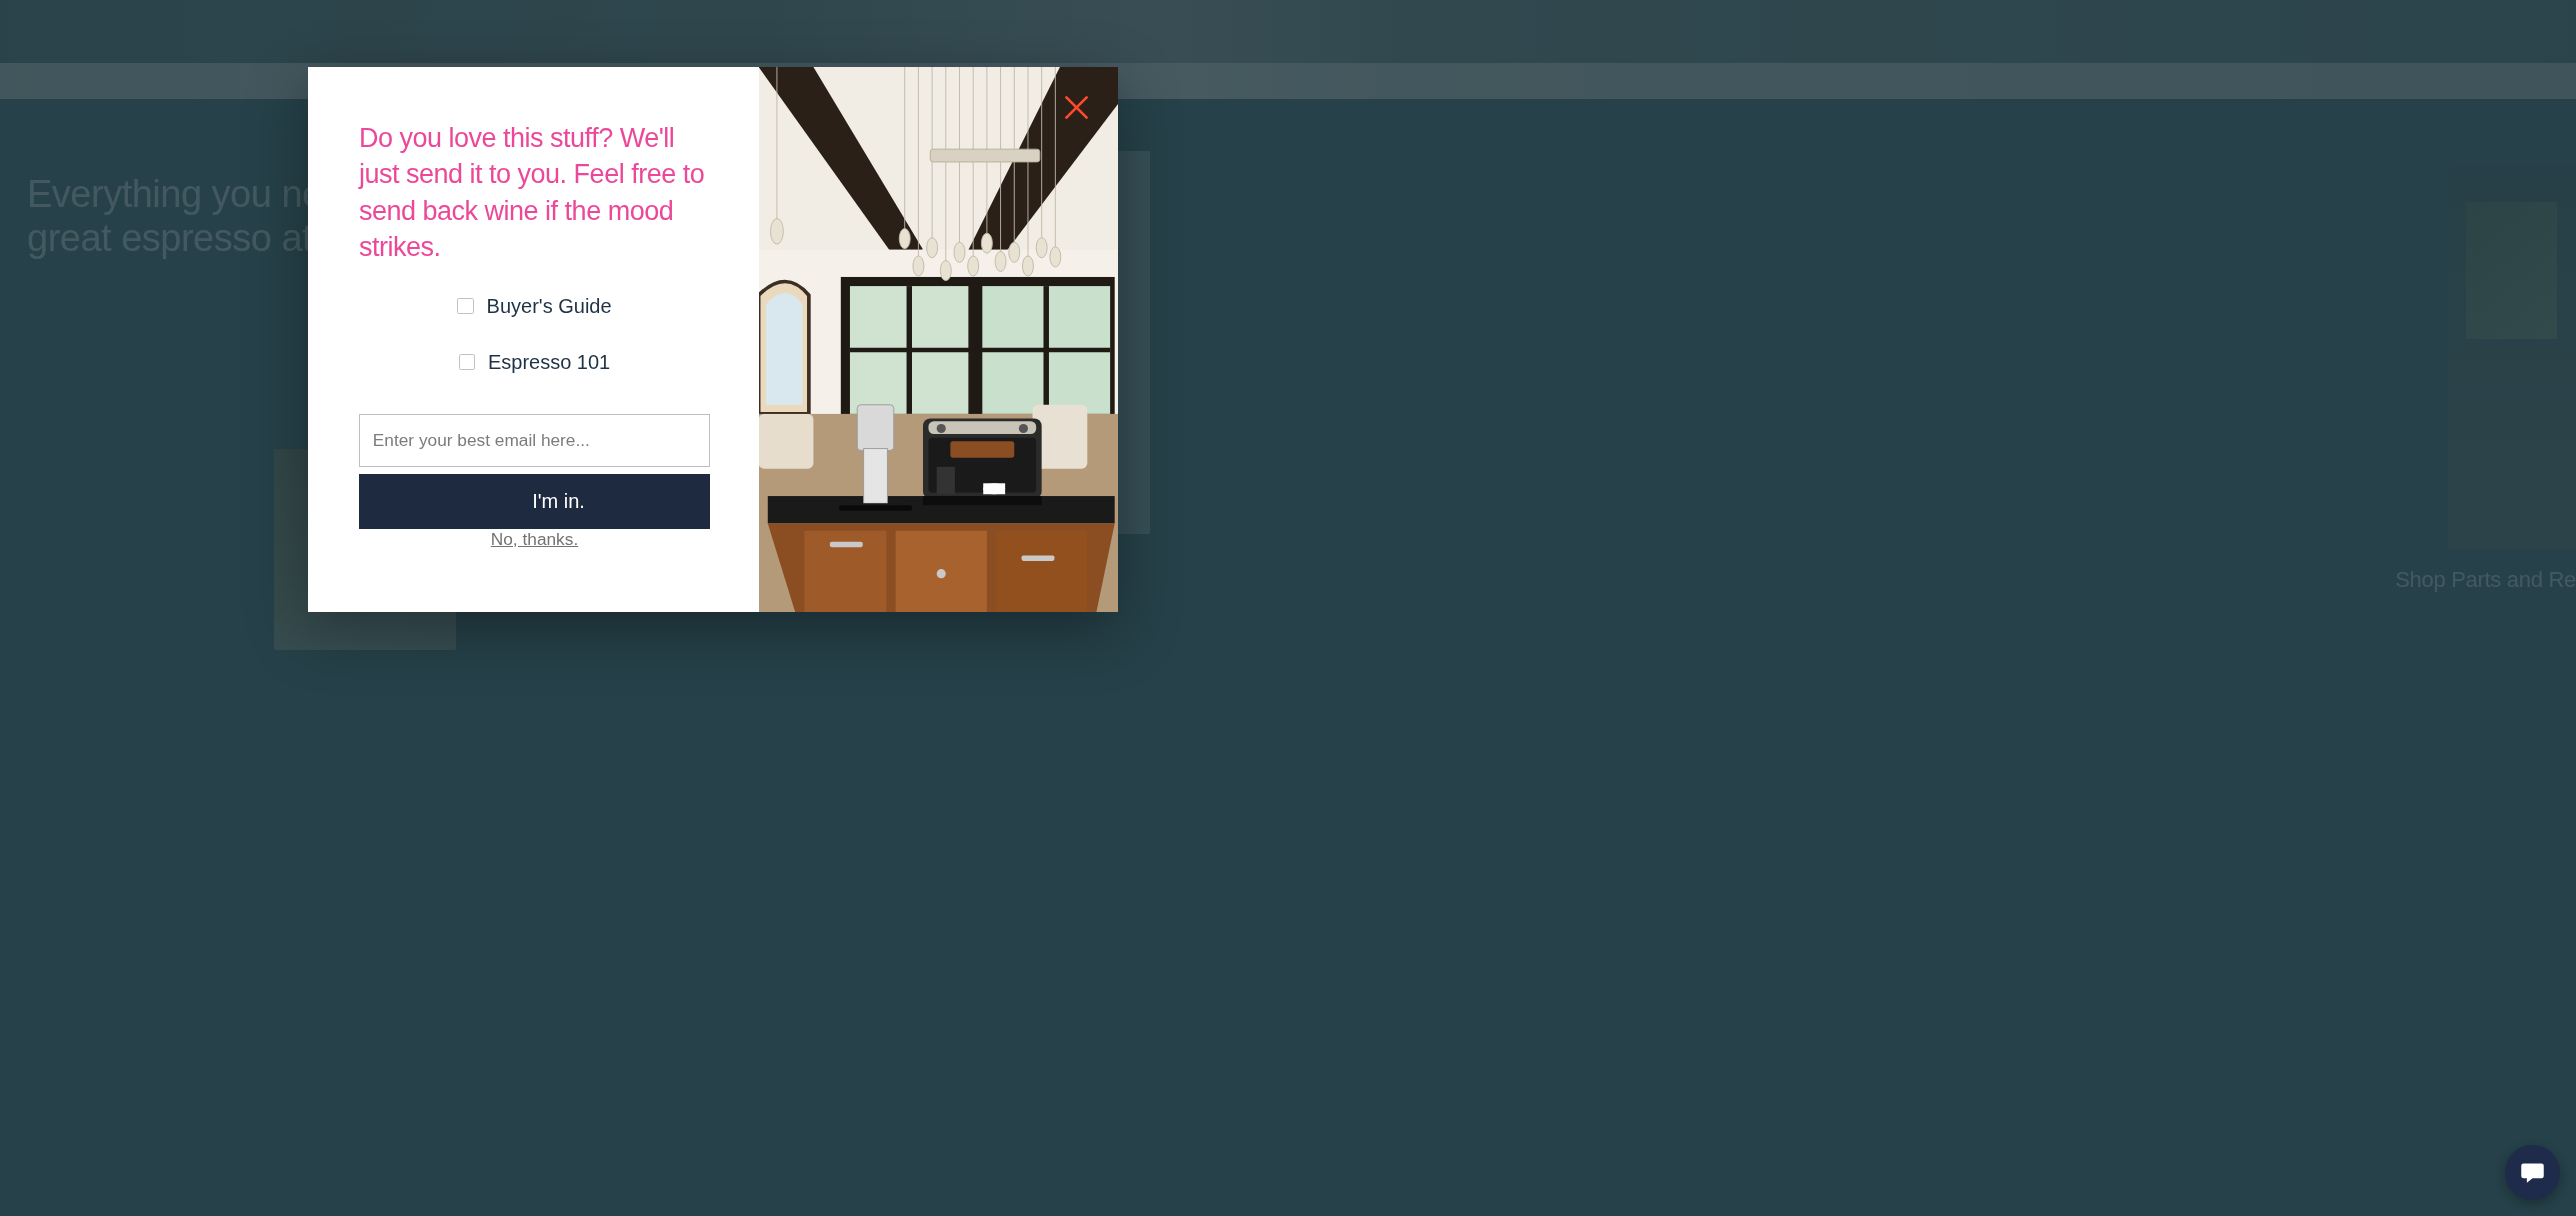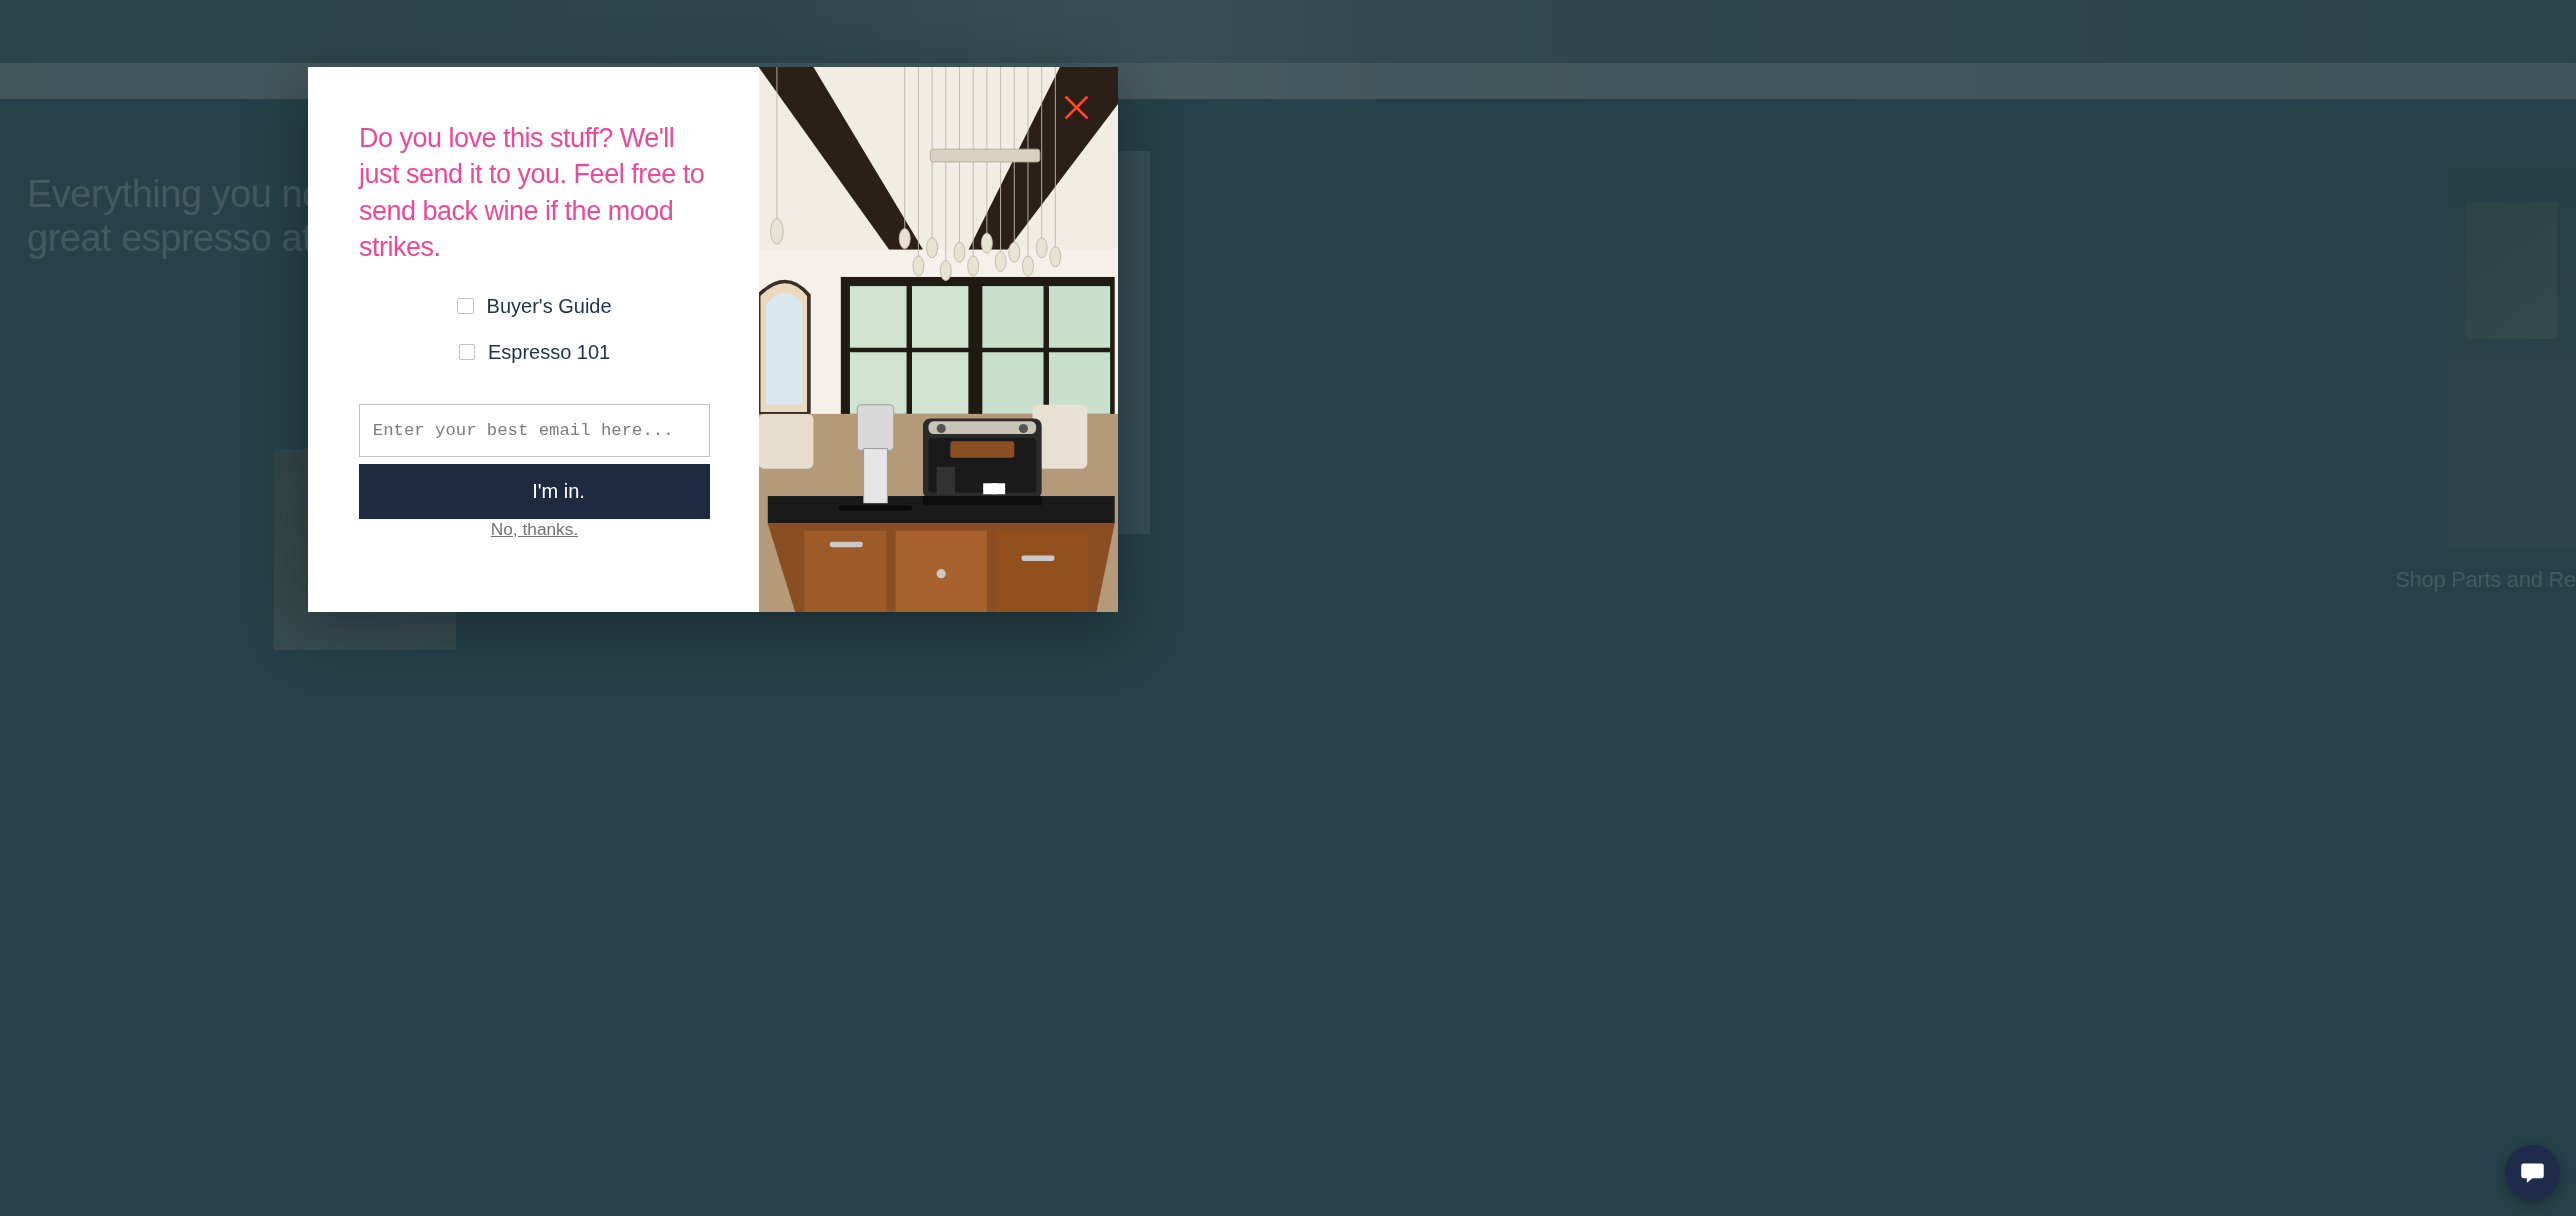--- a/index.html
+++ b/index.html
@@ -135,21 +135,21 @@
     font-weight: 500;
     letter-spacing: -0.5px;
     font-stretch: condensed;
     margin-bottom: 29px;
   }
   .checkbox-row {
     display: flex;
     align-items: center;
     justify-content: center;
     gap: 12.8px;
-    margin-bottom: 23px;
+    margin-bottom: 33px;
     cursor: pointer;
   }
   .checkbox-row:last-of-type { margin-bottom: 40px; }
   .checkbox-box {
     width: 16.4px;
     height: 16.4px;
     border: 1.4px solid #c2c2c2;
     border-radius: 1.8px;
     background: #fff;
   }
@@ -161,21 +161,20 @@
   }
   .email-input {
     width: 100%;
     height: 53px;
     border: 0.9px solid #bfbfbf;
     padding: 0 12.8px;
     font-size: 17.3px;
     color: #15803d;
     font-stretch: condensed;
     margin-bottom: 7.3px;
-    font-family: Liberation Mono, monospace;
   }
   .email-input::placeholder { color: #7c7c7c; font-stretch: condensed; }
   .submit-btn {
     width: 100%;
     height: 55px;
     background: #1e2a3f;
     color: #fff;
     border: none;
     font-size: 20px;
     font-weight: 400;

